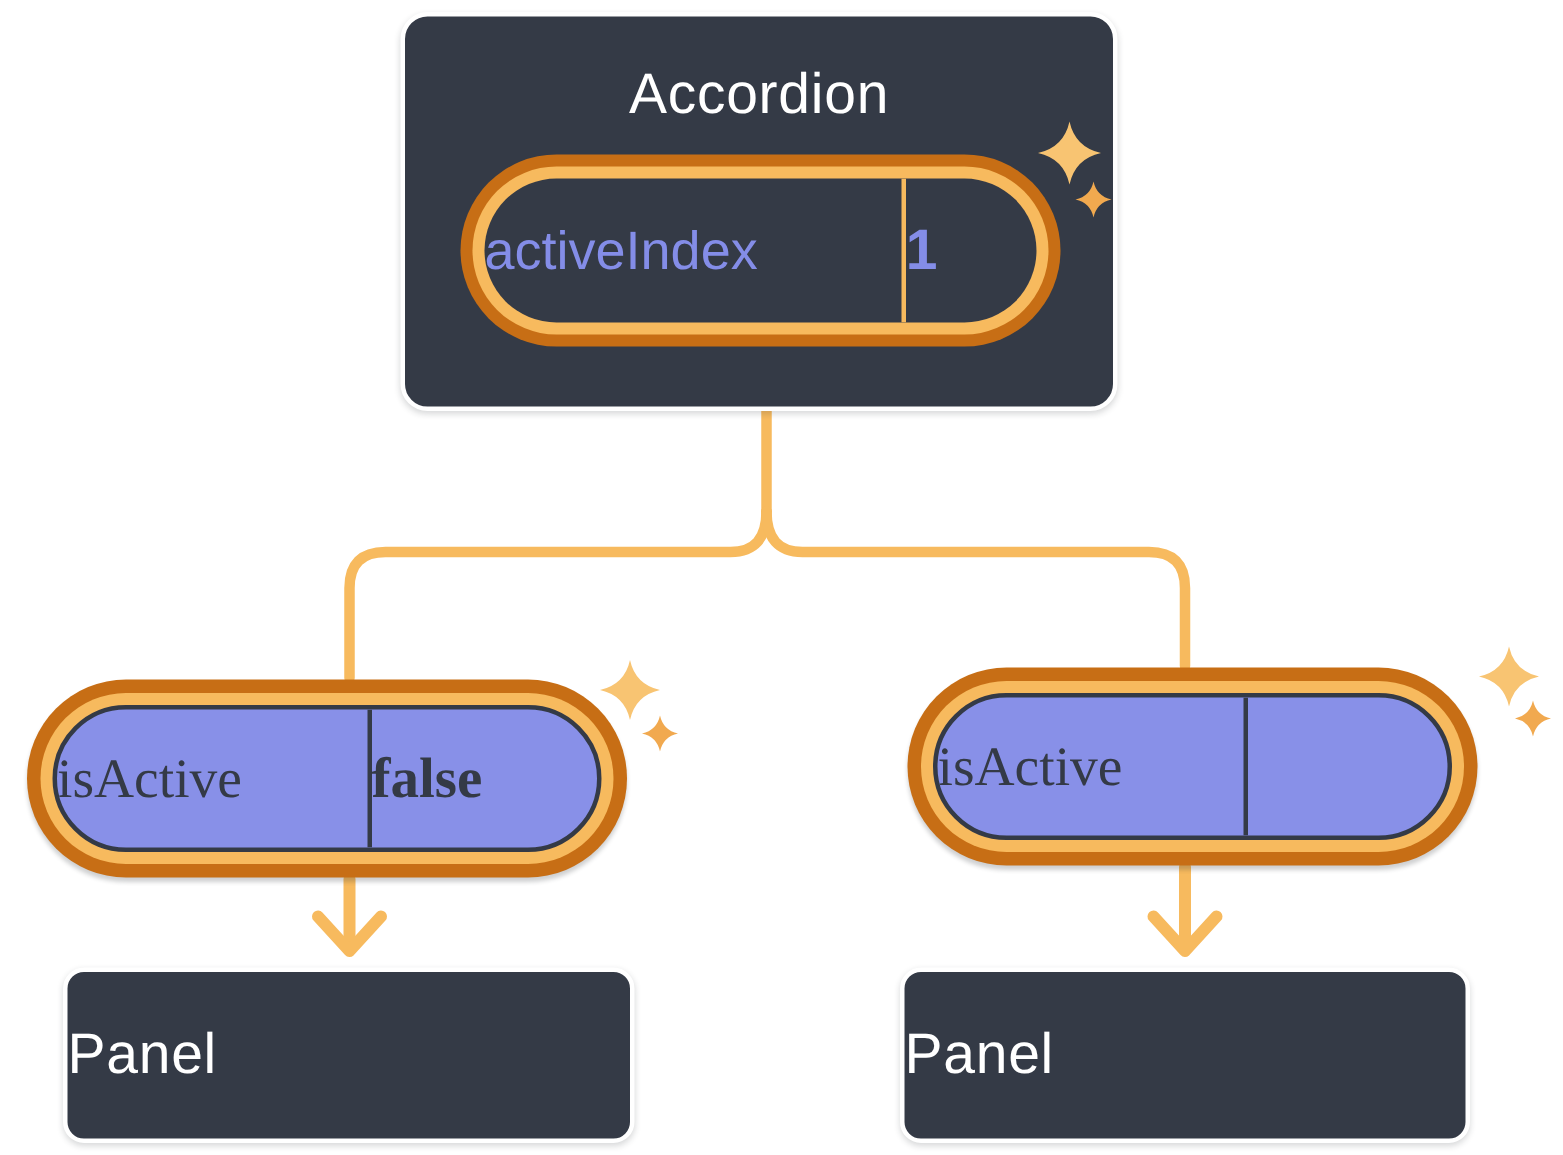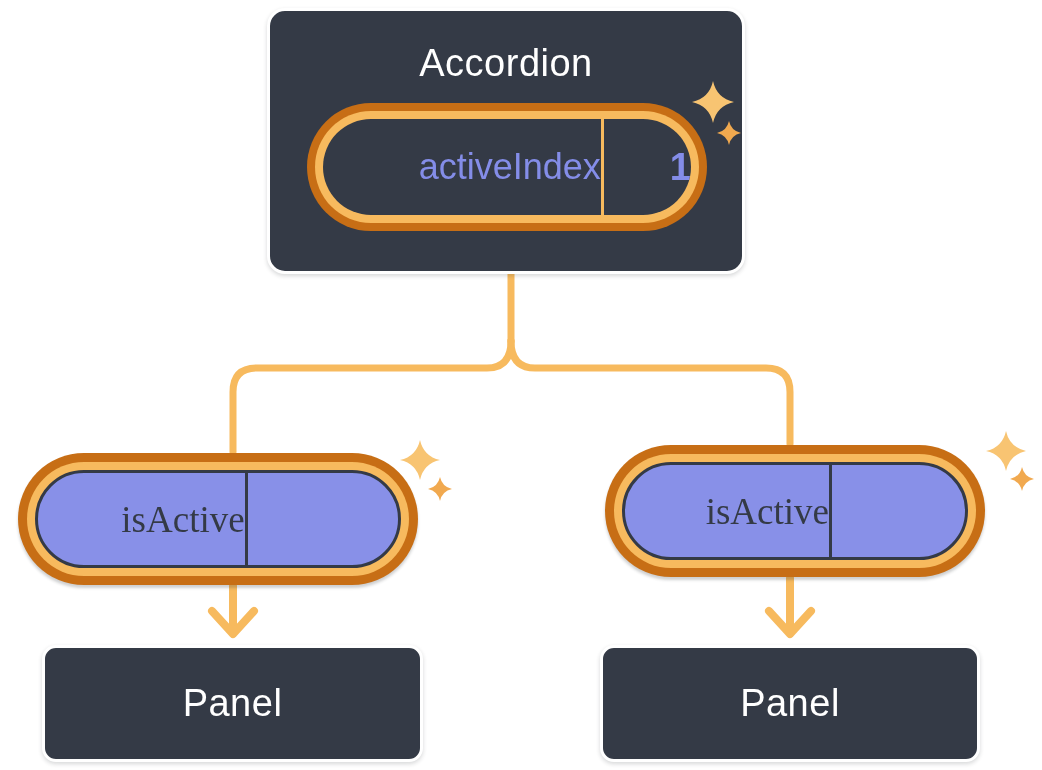--- a/index.html
+++ b/index.html
@@ -18,32 +18,32 @@
   .connector{stroke:var(--orangeLight);stroke-width:7;fill:none;stroke-linecap:round;}
   .arrow-line{stroke:var(--orangeLight);stroke-width:8;fill:none;stroke-linecap:round;}
   .arrow-head{stroke:var(--orangeLight);stroke-width:8;fill:none;stroke-linecap:round;stroke-linejoin:round;}
   .sparkle-big{fill:var(--sparkleBig);}
   .sparkle-small{fill:var(--sparkleSmall);}
 
   .box{position:absolute;background:var(--ink);border:3px solid var(--white);border-radius:18px;
        box-sizing:border-box;box-shadow:0 2px 4px rgba(35,39,47,.18);z-index:2;}
   .box-title{position:absolute;left:0;right:0;top:31px;text-align:center;color:var(--white);
        font-size:38px;font-weight:500;letter-spacing:.5px;}
-  .panel{display:flex;align-items:center;justify-content:center;}
+  .panel{display:flex;align-items:center;justify-content:flex-start;}
   .panel-label{color:var(--white);font-size:38px;font-weight:500;letter-spacing:.5px;}
 
   .ring{position:absolute;background:var(--orangeDark);border-radius:999px;box-sizing:border-box;
         padding:9px;box-shadow:0 3px 3px rgba(35,39,47,.22);z-index:3;}
   .ring-mid{width:100%;height:100%;background:var(--orangeLight);border-radius:999px;
         box-sizing:border-box;padding:8px;}
   .pill-body{width:100%;height:100%;border-radius:999px;display:flex;align-items:stretch;
         overflow:hidden;box-sizing:border-box;}
   .pill-body.dark{background:var(--ink);}
   .pill-body.purple{background:var(--purple);border:3px solid var(--ink);font-family:Liberation Serif, serif;}
-  .cell{display:flex;align-items:center;justify-content:flex-end;}
+  .cell{display:flex;align-items:center;justify-content:flex-start;}
   .pill-body.dark .cell-label{flex:0 0 75.5%;border-right:3px solid var(--orangeLight);}
   .pill-body.purple .cell-label{border-right:3px solid var(--ink);}
   .pill-body .cell-value{flex:1 1 auto;}
   .pill-body.dark .cell span{color:var(--purpleText);}
   .pill-body.purple .cell span{color:var(--ink);}
   .state-label{font-size:37px;font-weight:400;}
   .state-value{font-size:38px;font-weight:700;}
   .pill-body.dark .state-label{font-size:36px;}
 </style>
 </head>
@@ -80,20 +80,23 @@
       </div>
     </div>
   </div>
 
   <div class="ring" style="left:18px;top:453px;width:400px;height:132px;">
     <div class="ring-mid">
       <div class="pill-body purple">
         <div class="cell cell-label" style="flex:0 0 57.4%;">
           <span class="state-label">isActive</span>
         </div>
+        <div class="cell cell-value">
+          <span class="state-value">false</span>
+        </div>
       </div>
     </div>
   </div>
 
   <div class="ring" style="left:605px;top:445px;width:380px;height:132px;">
     <div class="ring-mid">
       <div class="pill-body purple">
         <div class="cell cell-label" style="flex:0 0 60%;">
           <span class="state-label">isActive</span>
         </div>

